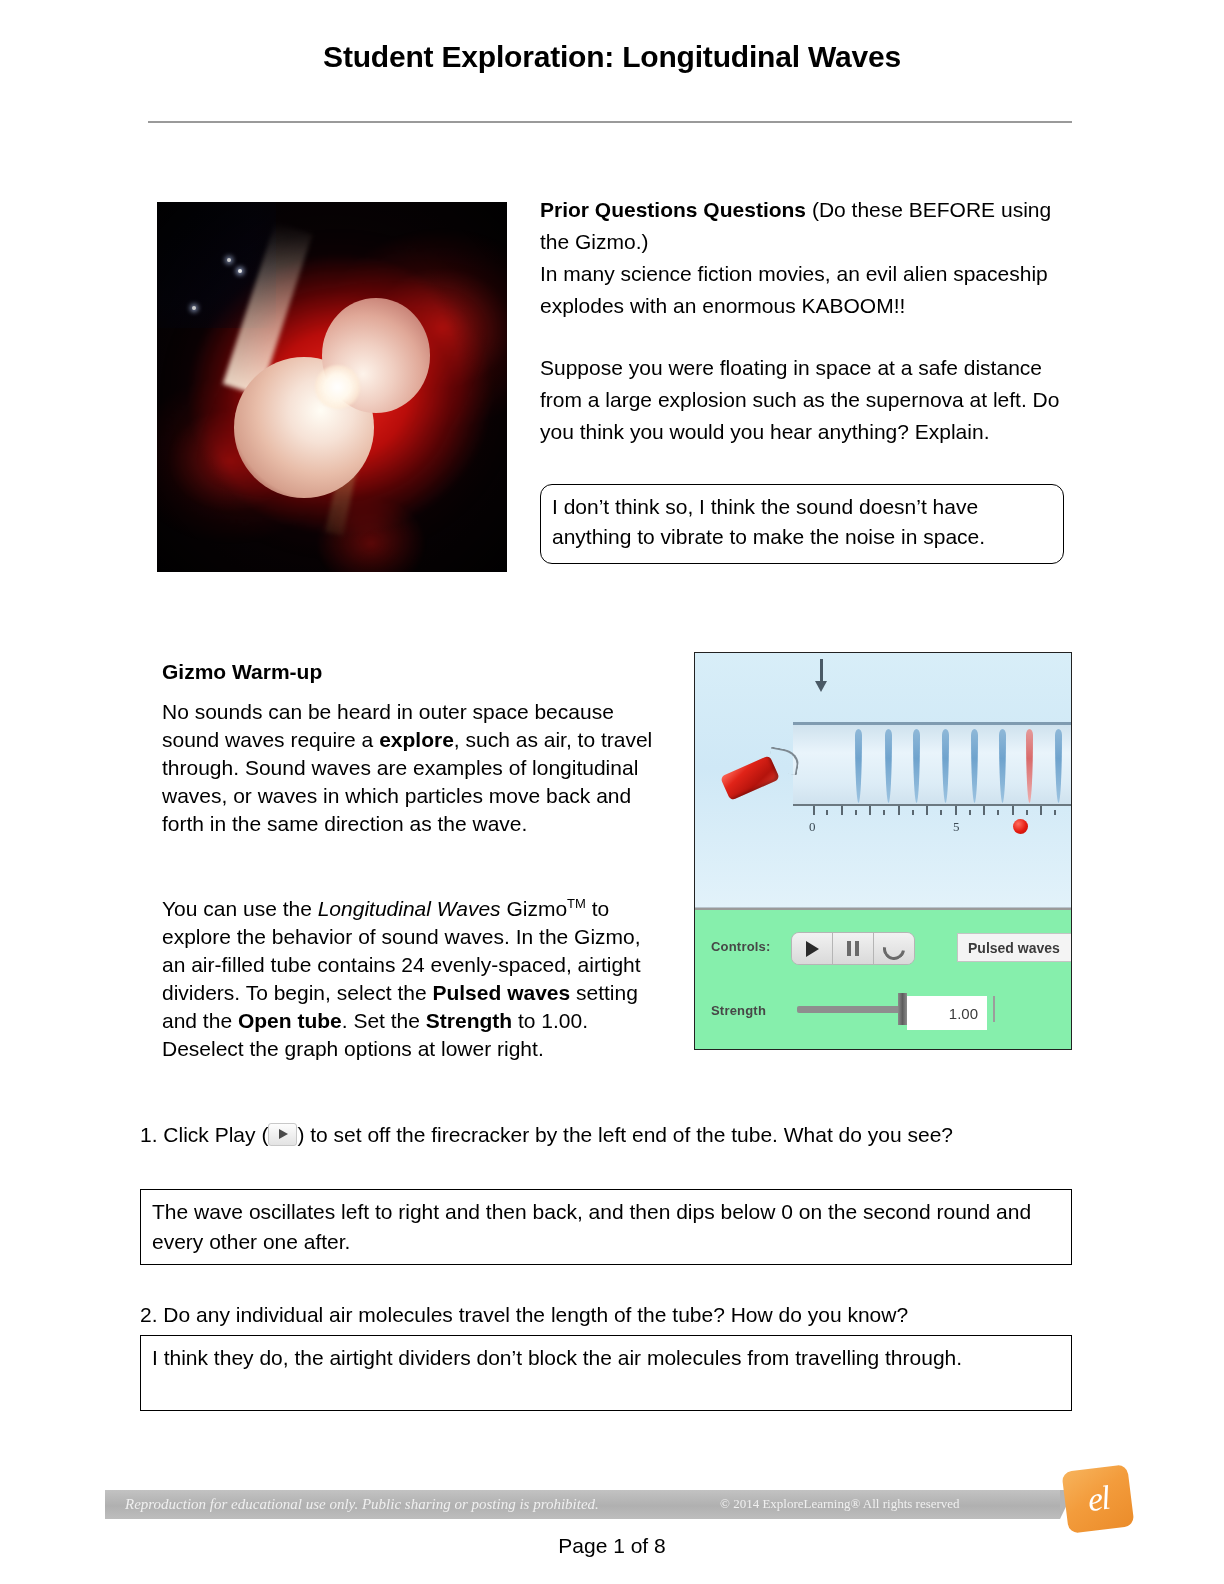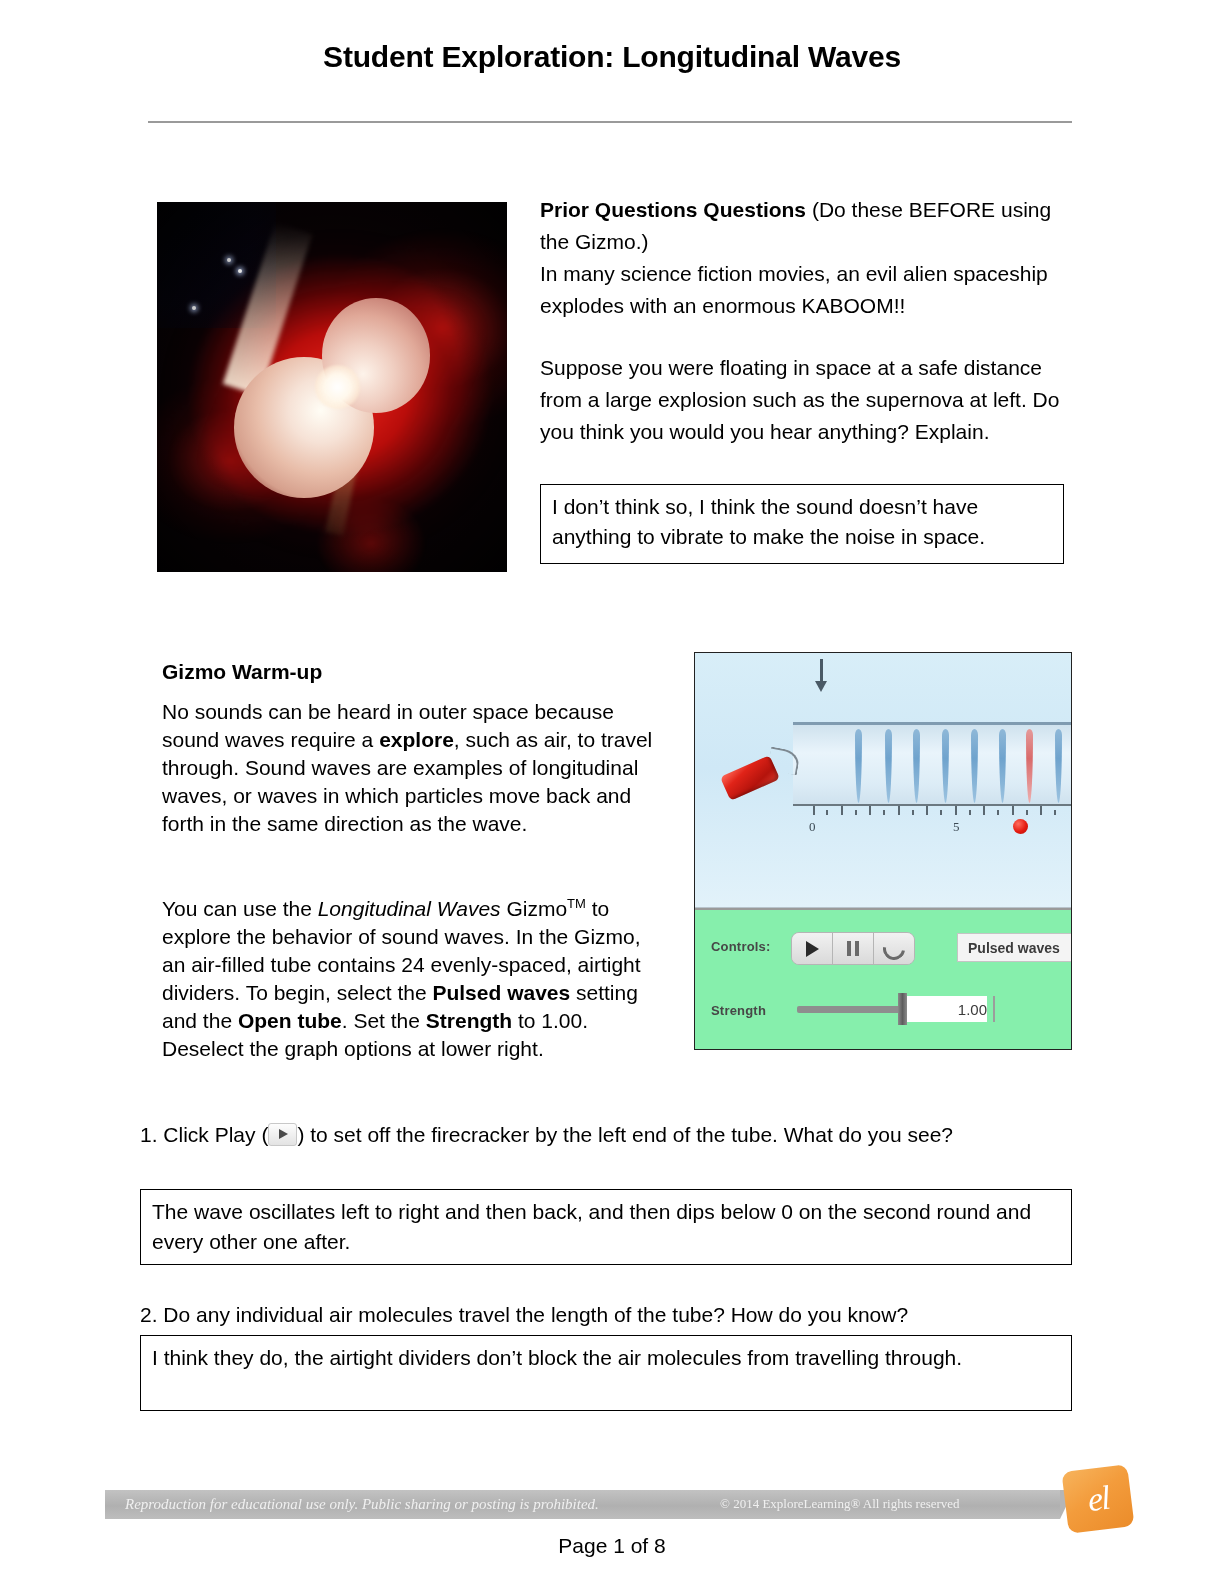--- a/index.html
+++ b/index.html
@@ -153,20 +153,21 @@
     font-size: 21px;
     line-height: 30px;
     padding: 7px 9px 7px 11px;
     box-sizing: border-box;
   }
   .ab-pk {
     left: 540px;
     top: 484px;
     width: 524px;
     height: 80px;
+    border-radius: 12px;
   }
   .ab-q1 {
     left: 140px;
     top: 1189px;
     width: 932px;
     height: 76px;
   }
   .ab-q2 {
     left: 140px;
     top: 1335px;
@@ -394,25 +395,26 @@
     top: 83px;
     width: 9px;
     height: 32px;
     background: linear-gradient(90deg, #8b8b8b 0%, #5d5d5d 50%, #8b8b8b 100%);
   }
   .slider-field {
     position: absolute;
     left: 212px;
     top: 86px;
     width: 80px;
-    height: 26px;
+    height: 34px;
     background: #ffffff;
     display: flex;
     align-items: center;
     justify-content: flex-end;
+    padding-right: 9px;
     font-size: 15px;
     color: #3b3b3b;
     box-sizing: border-box;
   }
   .slider-caret {
     position: absolute;
     left: 298px;
     top: 86px;
     width: 2px;
     height: 26px;

